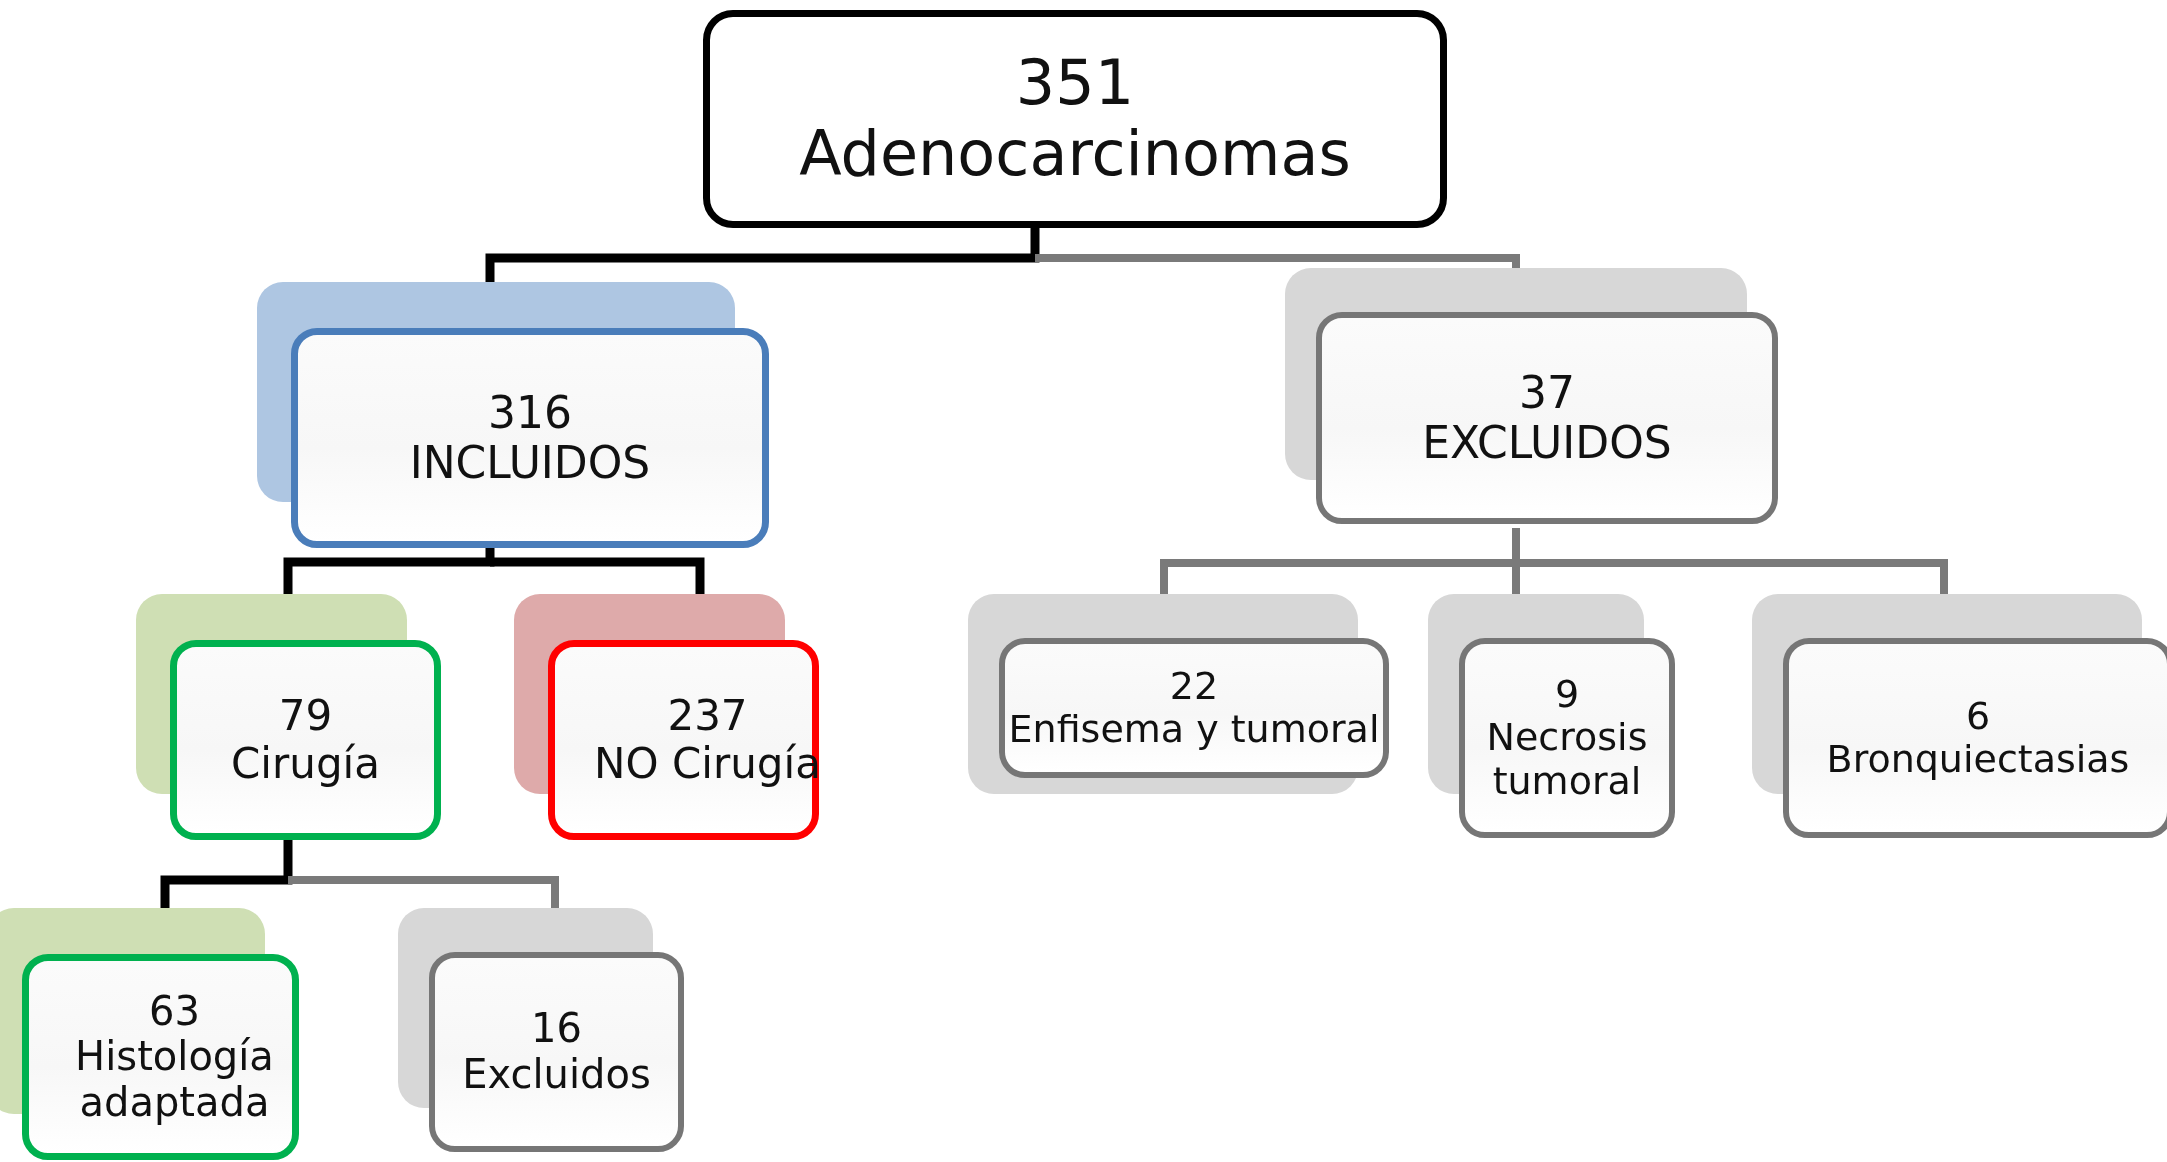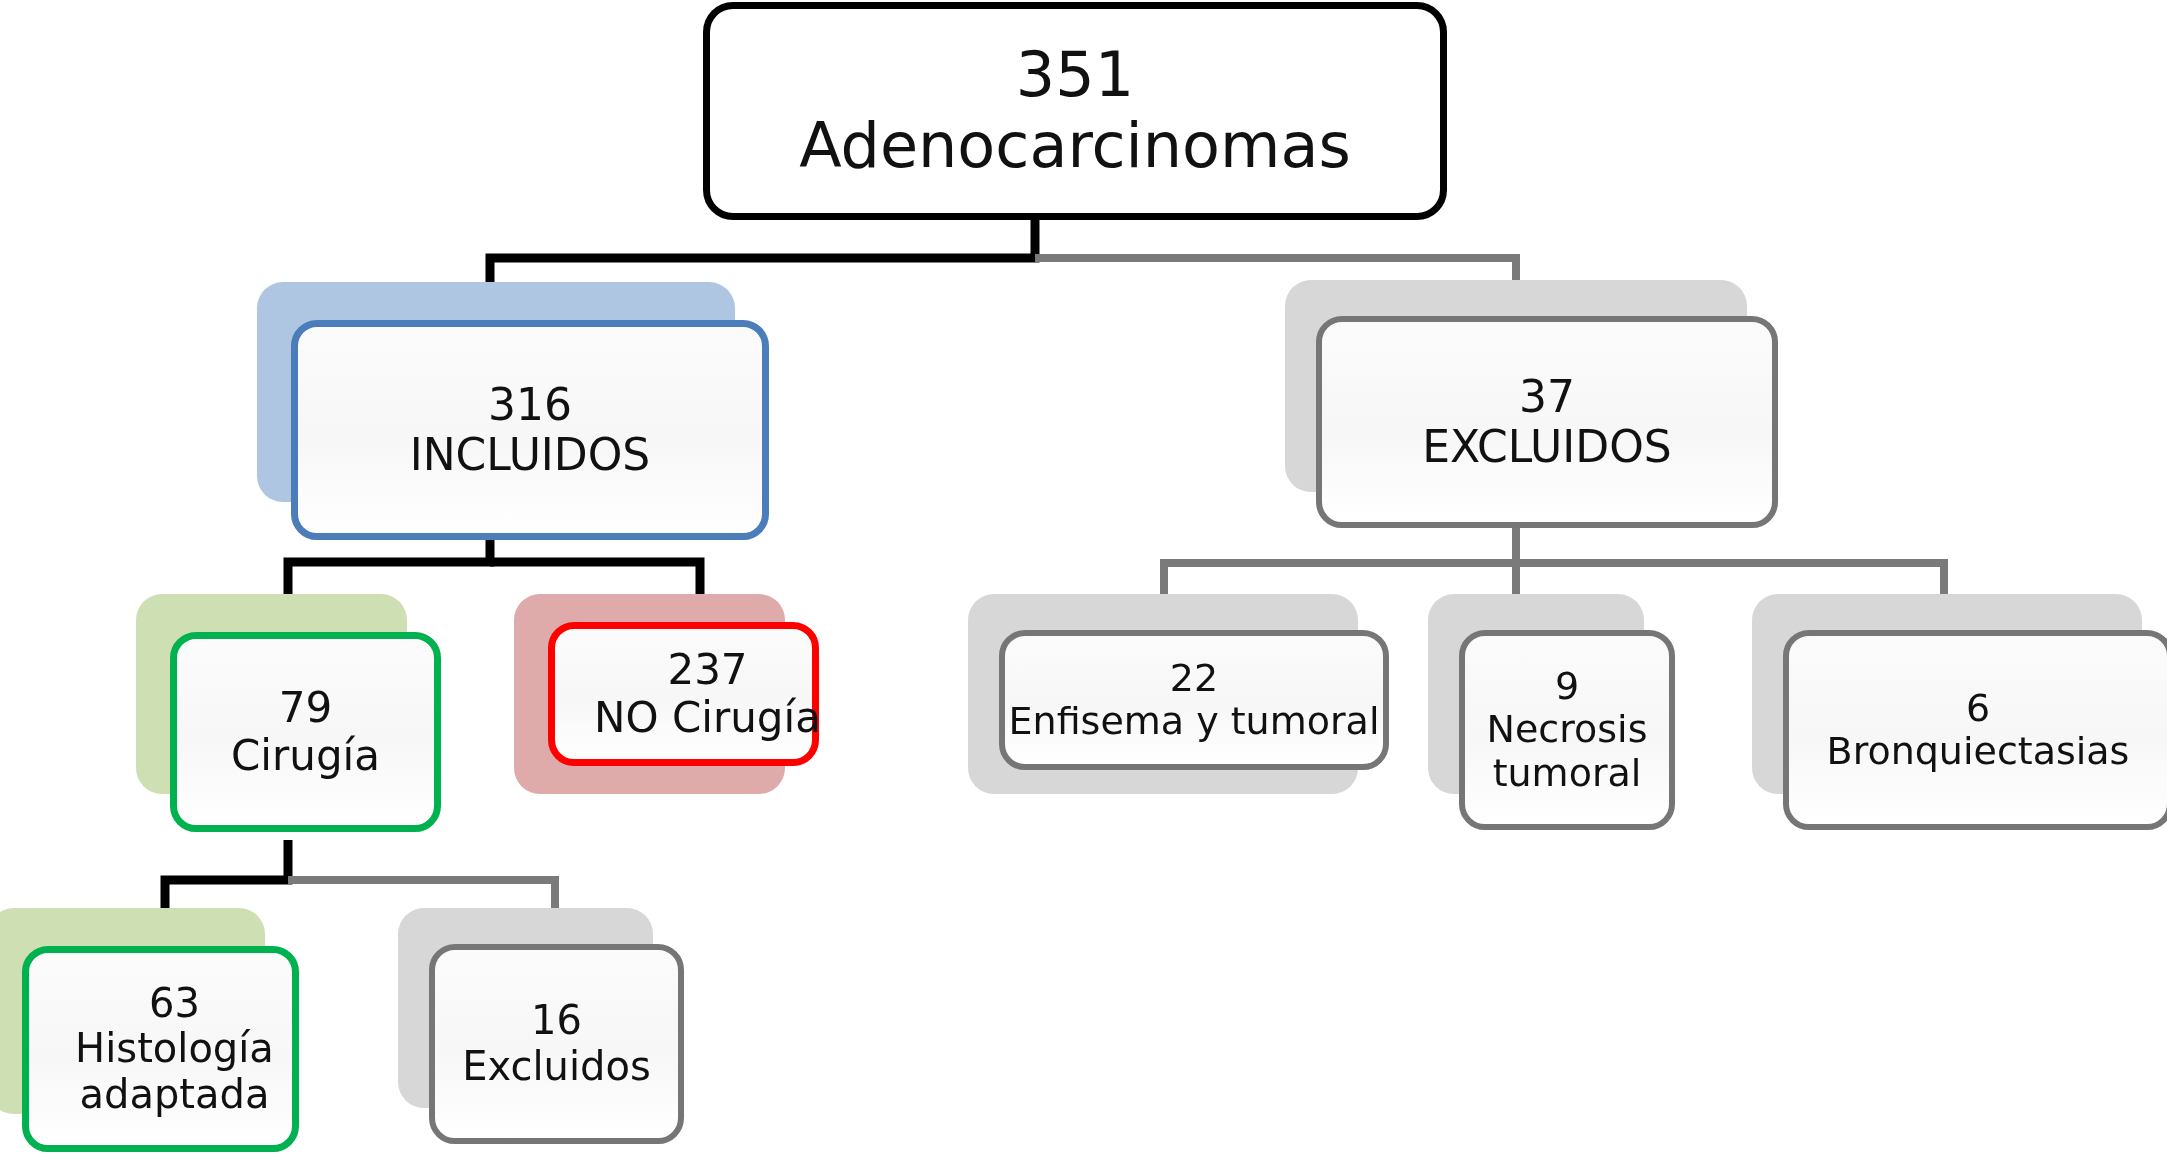--- a/index.html
+++ b/index.html
@@ -46,20 +46,21 @@
     box-sizing: border-box;
     border-radius: 26px;
     background: linear-gradient(180deg, #fbfbfb 0%, #f7f7f7 55%, #ffffff 100%);
     display: flex;
     flex-direction: column;
     align-items: center;
     justify-content: center;
     text-align: center;
     color: #111111;
     line-height: 1.14;
+    margin-top: 8px;
   }
   .node .face .ln {
     display: block;
     white-space: nowrap;
   }
 
   
   .n-root .face {
     border: 7px solid #000000;
     border-radius: 30px;
@@ -118,39 +119,39 @@
   </div>
 
   <div class="node n-blue" style="left:257px; top:282px; width:478px; height:220px;padding-left:16px;">
     <div class="shadow"></div>
     <div class="face fs-44" style="left:34px; top:38px; width:478px; height:220px;">
       <span class="ln">316</span>
       <span class="ln">INCLUIDOS</span>
     </div>
   </div>
 
-  <div class="node n-gray" style="left:1285px; top:280px; width:462px; height:212px;">
+  <div class="node n-gray" style="left:1285px; top:268px; width:462px; height:212px;">
     <div class="shadow"></div>
     <div class="face fs-44" style="left:31px; top:36px; width:462px; height:212px;">
       <span class="ln">37</span>
       <span class="ln">EXCLUIDOS</span>
     </div>
   </div>
 
   <div class="node n-green" style="left:136px; top:594px; width:271px; height:200px;">
     <div class="shadow"></div>
     <div class="face fs-42" style="left:34px; top:38px; width:271px; height:200px;">
       <span class="ln">79</span>
       <span class="ln">Cirugía</span>
     </div>
   </div>
 
   <div class="node n-red" style="left:514px; top:594px; width:271px; height:200px;">
     <div class="shadow"></div>
-    <div class="face fs-42" style="left:34px; top:28px; width:271px; height:144px;padding-left:48px;">
+    <div class="face fs-42" style="left:34px; top:38px; width:271px; height:200px;padding-left:48px;">
       <span class="ln">237</span>
       <span class="ln">NO Cirugía</span>
     </div>
   </div>
 
   <div class="node n-green" style="left:-12px; top:908px; width:277px; height:206px;">
     <div class="shadow"></div>
     <div class="face fs-40" style="left:34px; top:38px; width:277px; height:206px;padding-left:28px;">
       <span class="ln">63</span>
       <span class="ln">Histología</span>

